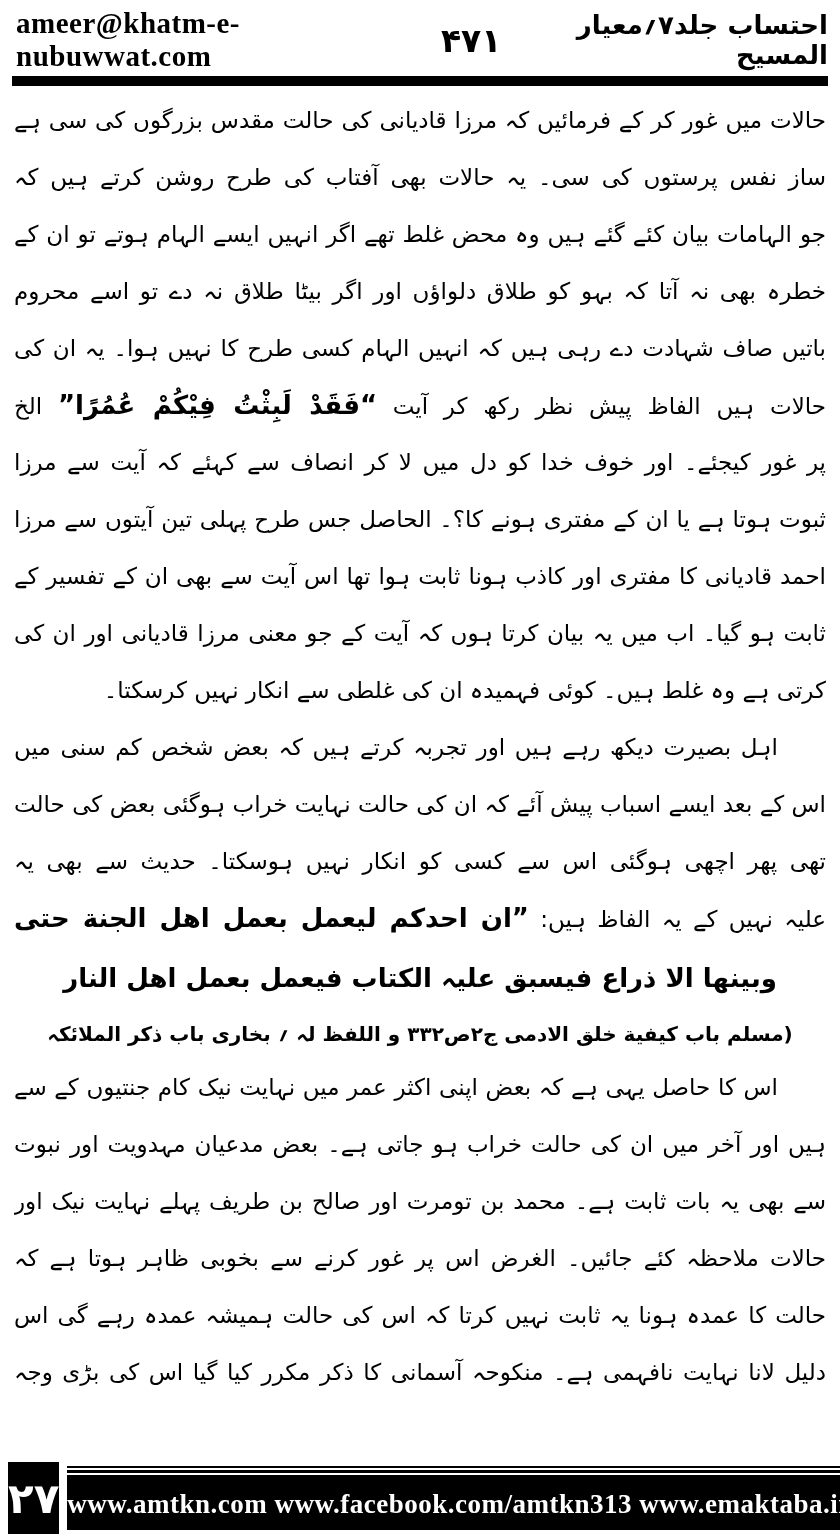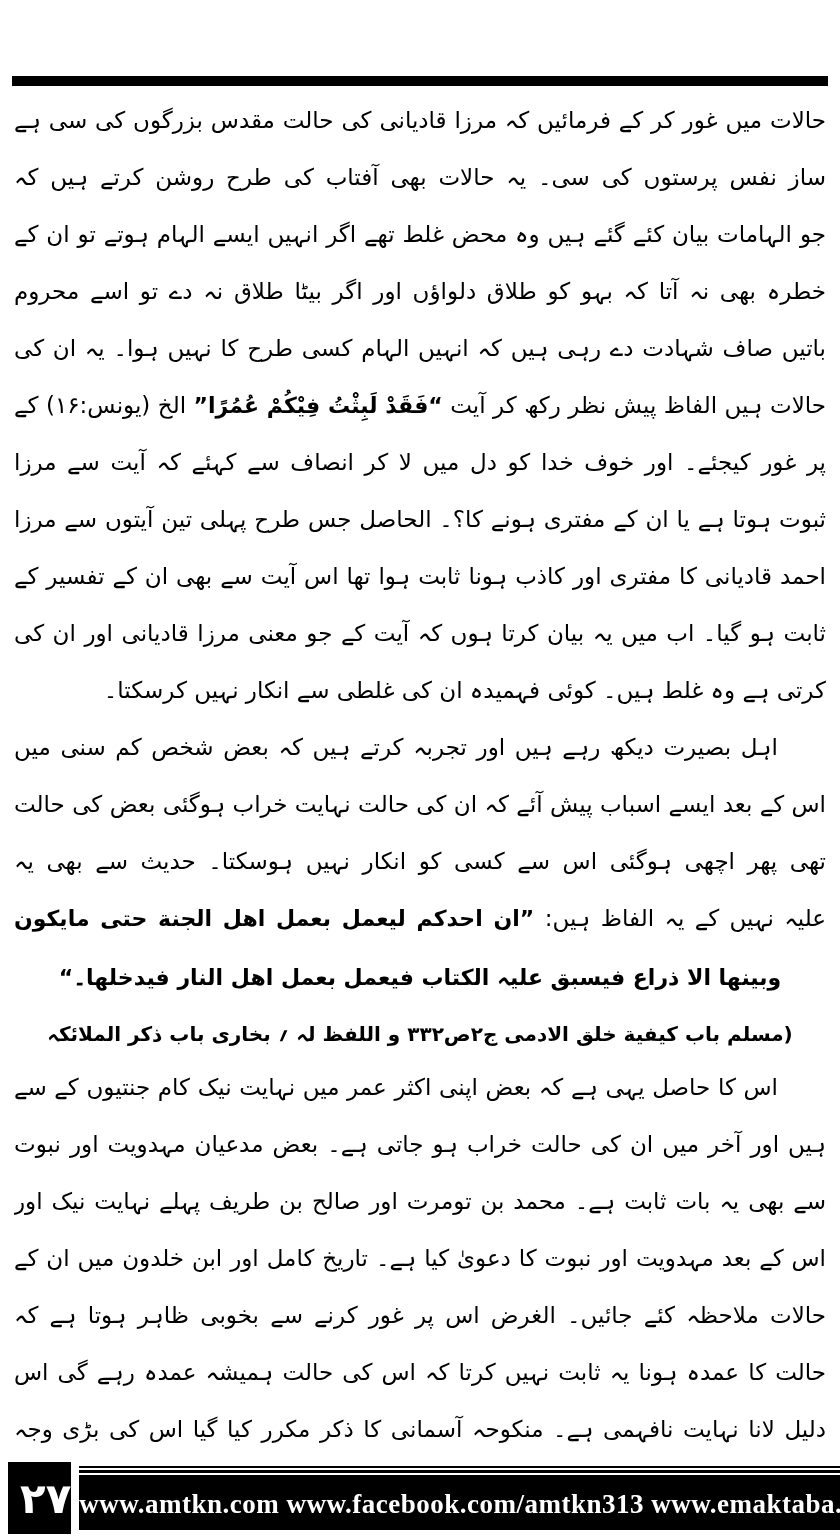--- a/index.html
+++ b/index.html
@@ -28,53 +28,58 @@
   .bodytext {
     position:absolute; top:92px; left:14px; right:14px; direction:rtl;
   }
   .line {
     height:57px; line-height:57px; font-size:23px;
     text-align:justify; text-align-last:justify;
     overflow:hidden; white-space:normal;
   }
   .line.partial { text-align-last:right; }
   .line.indent { padding-right:48px; }
-  .arabic { font-weight:bold; font-size:22px; }
+  .arabic { font-weight:bold; font-size:26px; }
   .line.center { text-align:center; text-align-last:center; }
   .line.hadith2 { height:62px; line-height:62px; }
   .line.reference {
     font-size:20px; font-weight:bold; height:50px; line-height:50px;
     text-align:center; text-align-last:center;
   }
   
   .ftr {
     position:absolute; left:8px; right:4px; bottom:6px; height:72px;
     display:flex; gap:8px; align-items:stretch;
   }
   .ftr-num {
     width:92px; background:#000; color:#fff;
     display:flex; align-items:center; justify-content:center;
-    font-size:42px; font-weight:bold; direction:rtl;padding-left:12px;
+    font-size:42px; font-weight:bold; direction:rtl;
   }
   .ftr-bar { flex:1; background:#000; display:flex; flex-direction:column; margin:4px 0; }
   .ftr-stripes {
     height:13px;
     background:repeating-linear-gradient(to bottom, #000 0 2px, #fff 2px 4px, #000 4px 7px, #fff 7px 9px, #000 9px 13px);
   }
   .ftr-sites {
     flex:1; color:#fff; display:flex; align-items:center; justify-content:center;
     font-family:"Liberation Serif", serif; font-weight:bold; font-size:27px;
     letter-spacing:0.5px; direction:ltr; white-space:nowrap;
   }
 </style>
 </head>
 <body>
 
 <div class="page">
 
+  <div class="hdr">
+    <span class="hdr-email">ameer@khatm-e-nubuwwat.com</span>
+    <span class="hdr-num">۴۷۱</span>
+    <span class="hdr-title">احتساب جلد۷؍معیار المسیح</span>
+  </div>
   <div class="rule"></div>
 
   <div class="bodytext">
     <div class="line">حالات میں غور کر کے فرمائیں کہ مرزا قادیانی کی حالت مقدس بزرگوں کی سی ہے یا نہایت دنیا</div>
     <div class="line">ساز نفس پرستوں کی سی۔ یہ حالات بھی آفتاب کی طرح روشن کرتے ہیں کہ منکوحہ آسمانی کی نسبت</div>
     <div class="line">جو الہامات بیان کئے گئے ہیں وہ محض غلط تھے اگر انہیں ایسے الہام ہوتے تو ان کے قلب میں</div>
     <div class="line">خطرہ بھی نہ آتا کہ بہو کو طلاق دلواؤں اور اگر بیٹا طلاق نہ دے تو اسے محروم الارث کروں یہ</div>
     <div class="line">باتیں صاف شہادت دے رہی ہیں کہ انہیں الہام کسی طرح کا نہیں ہوا۔ یہ ان کی زندگی کے</div>
 
     <div class="line">
@@ -96,21 +101,20 @@
     <div class="line">
       <span>علیہ نہیں کے یہ الفاظ ہیں:</span>
       <span class="arabic">”ان احدکم لیعمل بعمل اھل الجنة حتی مایکون بینہ</span>
     </div>
     <div class="line arabic hadith2 center">وبینھا الا ذراع فیسبق علیہ الکتاب فیعمل بعمل اھل النار فیدخلھا۔“</div>
     <div class="line reference">(مسلم باب کیفیة خلق الادمی ج۲ص۳۳۲ و اللفظ لہ ؍ بخاری باب ذکر الملائکہ ج۱ص۴۵۶)</div>
 
     <div class="line indent">اس کا حاصل یہی ہے کہ بعض اپنی اکثر عمر میں نہایت نیک کام جنتیوں کے سے کرتے</div>
     <div class="line">ہیں اور آخر میں ان کی حالت خراب ہو جاتی ہے۔ بعض مدعیان مہدویت اور نبوت کے حالات</div>
     <div class="line">سے بھی یہ بات ثابت ہے۔ محمد بن تومرت اور صالح بن طریف پہلے نہایت نیک اور صالح تھے</div>
-    <div class="line">اس کے بعد مہدویت اور نبوت کا دعویٰ کیا ہے۔ تاریخ کامل اور ابن خلدون میں ان کے</div>
     <div class="line">حالات ملاحظہ کئے جائیں۔ الغرض اس پر غور کرنے سے بخوبی ظاہر ہوتا ہے کہ کسی کی سابقہ</div>
     <div class="line">حالت کا عمدہ ہونا یہ ثابت نہیں کرتا کہ اس کی حالت ہمیشہ عمدہ رہے گی اس لئے اس بات سے</div>
     <div class="line">دلیل لانا نہایت نافہمی ہے۔ منکوحہ آسمانی کا ذکر مکرر کیا گیا اس کی بڑی وجہ ہے کہ حضرات</div>
   </div>
 
   <div class="ftr">
     <div class="ftr-num">۲۷</div>
     <div class="ftr-bar">
       <div class="ftr-stripes"></div>
       <div class="ftr-sites">www.amtkn.com www.facebook.com/amtkn313 www.emaktaba.info</div>

